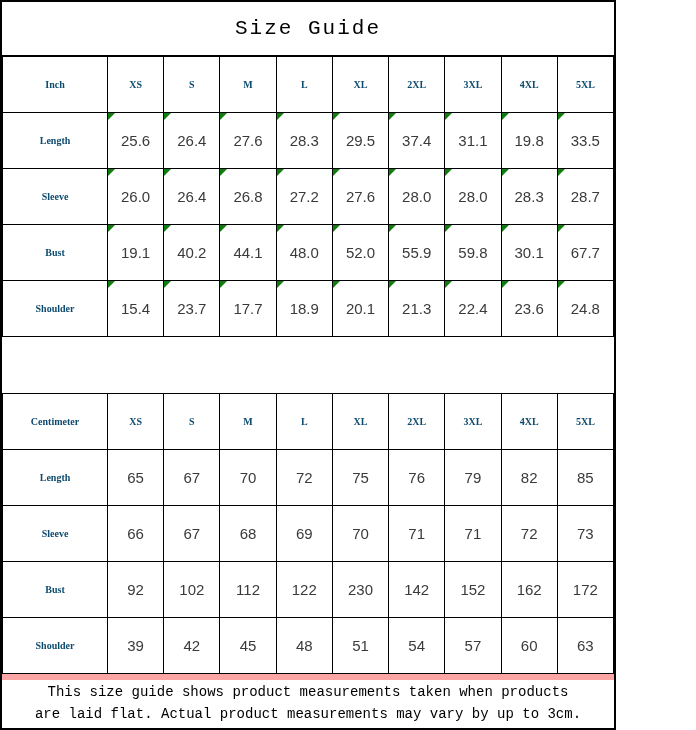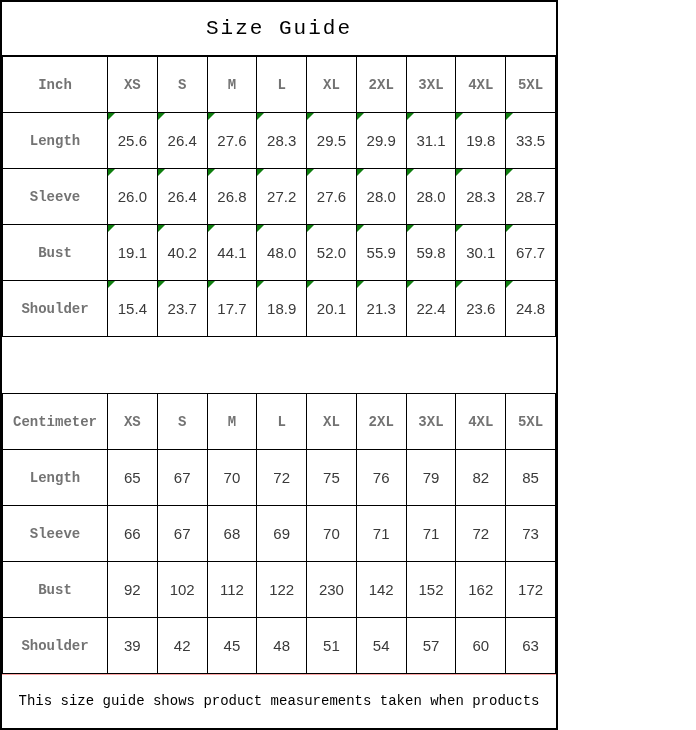--- a/index.html
+++ b/index.html
@@ -2,21 +2,21 @@
 <html><head>
 <meta charset="utf-8">
 <style>
   * { box-sizing: border-box; margin: 0; padding: 0; }
   html, body { background: #ffffff; }
   body {
     width: 696px; height: 730px;
     font-family: "Liberation Sans", sans-serif;
   }
   .sheet {
-    width: 558px; height: 730px;
+    width: 616px; height: 730px;
     border: 2px solid #000;
     background: #fff;
     display: flex; flex-direction: column;
   }
   .title-row {
     height: 54px;
     display: flex; align-items: center; justify-content: center;
     font-family: "Liberation Mono", "DejaVu Sans Mono", monospace;
     font-size: 21px; letter-spacing: 2px; color: #000;
     border-bottom: 1px solid #000;
@@ -27,41 +27,41 @@
     table-layout: fixed;
   }
   table.size-table td, table.size-table th {
     border: 1px solid #000;
     height: 56px;
     text-align: center; vertical-align: middle;
     position: relative;
     overflow: hidden;
   }
   th.hdr-cell, th.label-cell {
-    font-weight: bold; font-size: 14px; color: #737373;
-    font-family: Liberation Mono, monospace;
+    font-weight: bold; font-size: 10px; color: #0c4a6e;
+    font-family: Liberation Serif, serif;
   }
   td.value-cell {
     font-size: 15px; font-weight: normal; color: #3a3a3a;
     font-family: "Liberation Sans", sans-serif;
   }
   .cell-marker {
     position: absolute; top: 0; left: 0;
     width: 0; height: 0;
     border-top: 7px solid #0f7e0f;
     border-right: 7px solid transparent;
   }
   .gap-row {
     height: 56px;
     border-bottom: 0;
     background: #fff;
   }
   .footer-note {
     flex: 1;
-    border-top: 1px solid #fca5a5;
+    border-top: 6px solid #fca5a5;
     display: flex; flex-direction: column; align-items: center; justify-content: center;
     font-family: "Liberation Mono", "DejaVu Sans Mono", monospace;
     font-size: 14px; line-height: 1.55; color: #000;
     text-align: center;
   }
 </style>
 </head>
 <body>
 
 <div class="sheet">
@@ -96,21 +96,21 @@
         </tr>
       </thead>
       <tbody>
         <tr>
           <th class="label-cell">Length</th>
           <td class="value-cell"><span class="cell-marker"></span><span>25.6</span></td>
           <td class="value-cell"><span class="cell-marker"></span><span>26.4</span></td>
           <td class="value-cell"><span class="cell-marker"></span><span>27.6</span></td>
           <td class="value-cell"><span class="cell-marker"></span><span>28.3</span></td>
           <td class="value-cell"><span class="cell-marker"></span><span>29.5</span></td>
-          <td class="value-cell"><span class="cell-marker"></span><span>29.9</span></td>
+          <td class="value-cell"><span class="cell-marker"></span><span>37.4</span></td>
           <td class="value-cell"><span class="cell-marker"></span><span>31.1</span></td>
           <td class="value-cell"><span class="cell-marker"></span><span>19.8</span></td>
           <td class="value-cell"><span class="cell-marker"></span><span>33.5</span></td>
         </tr>
         <tr>
           <th class="label-cell">Sleeve</th>
           <td class="value-cell"><span class="cell-marker"></span><span>26.0</span></td>
           <td class="value-cell"><span class="cell-marker"></span><span>26.4</span></td>
           <td class="value-cell"><span class="cell-marker"></span><span>26.8</span></td>
           <td class="value-cell"><span class="cell-marker"></span><span>27.2</span></td>
@@ -223,15 +223,16 @@
           <td class="value-cell"><span>54</span></td>
           <td class="value-cell"><span>57</span></td>
           <td class="value-cell"><span>60</span></td>
           <td class="value-cell"><span>63</span></td>
         </tr>
       </tbody>
     </table>
 
   <div class="footer-note">
     <div>This size guide shows product measurements taken when products</div>
+    <div>are laid flat. Actual product measurements may vary by up to 3cm.</div>
   </div>
 
 </div>
 
 </body></html>

